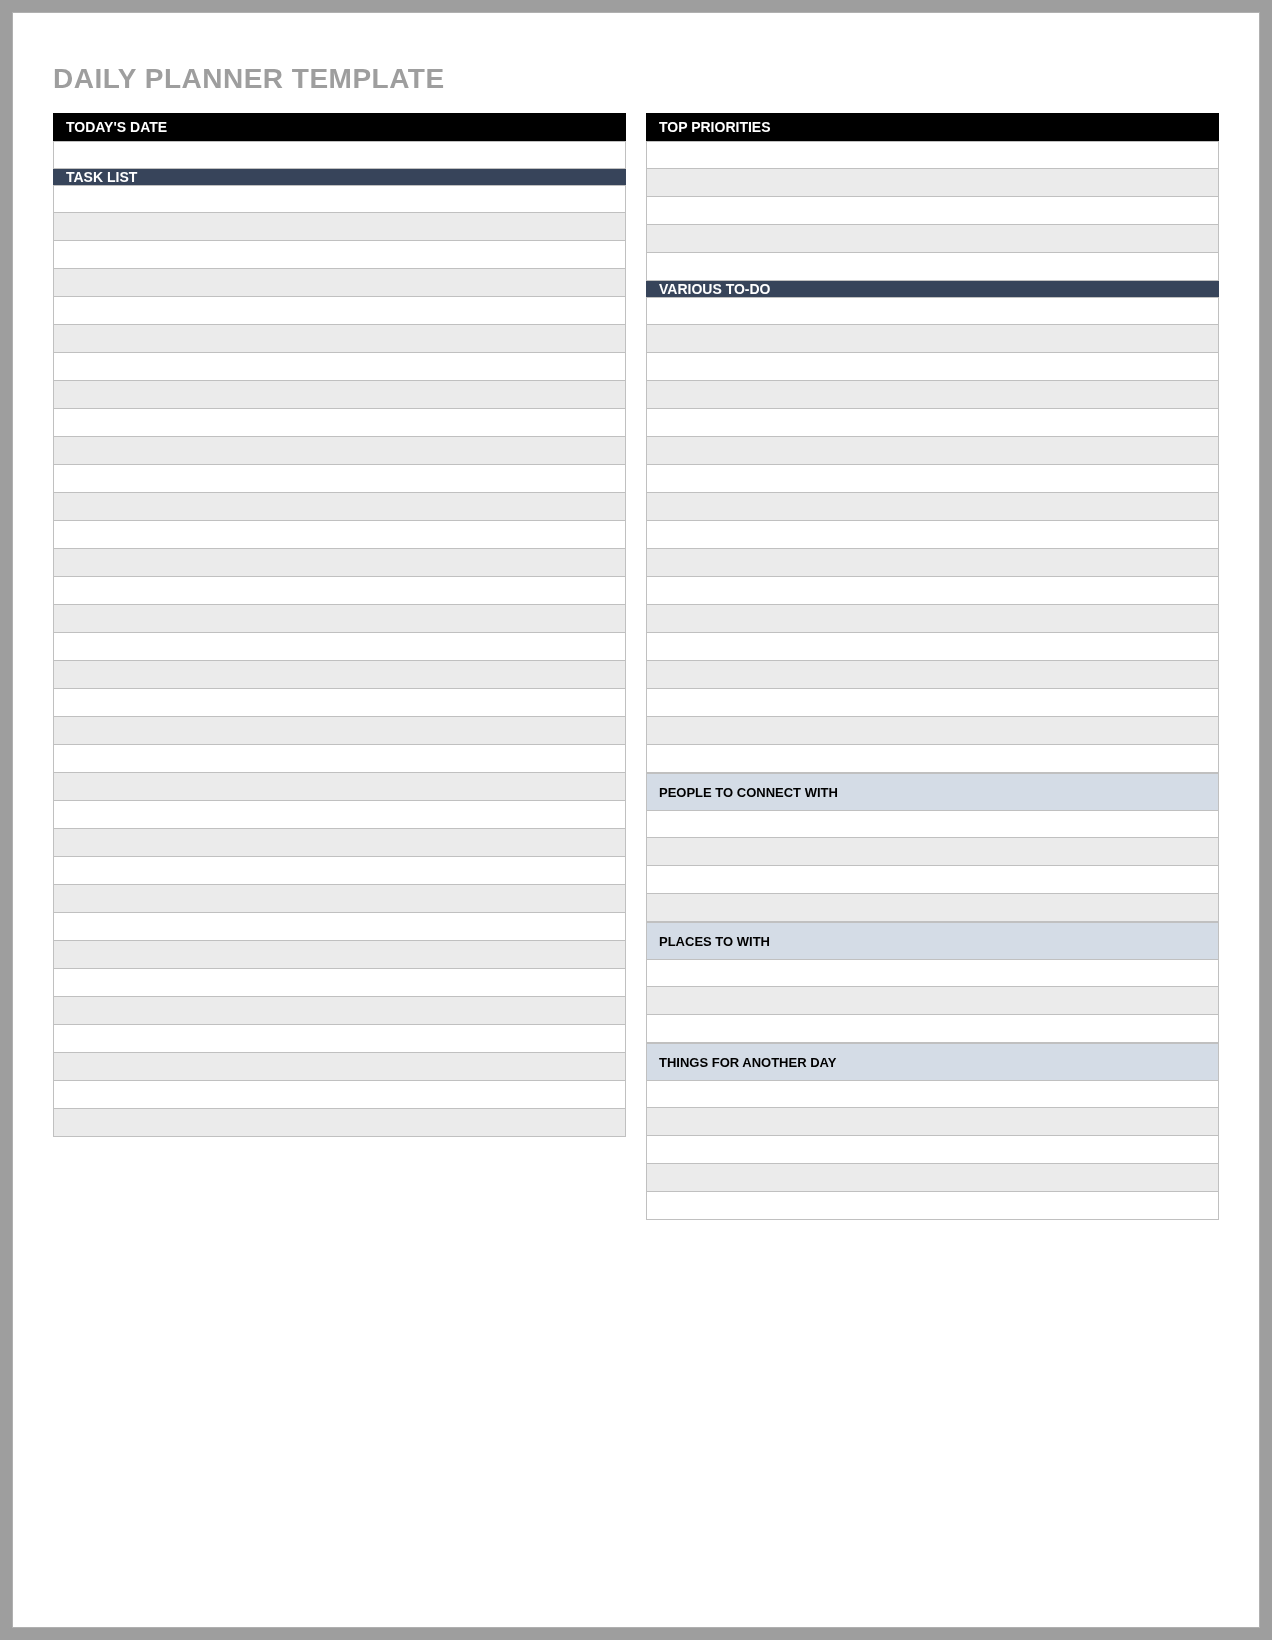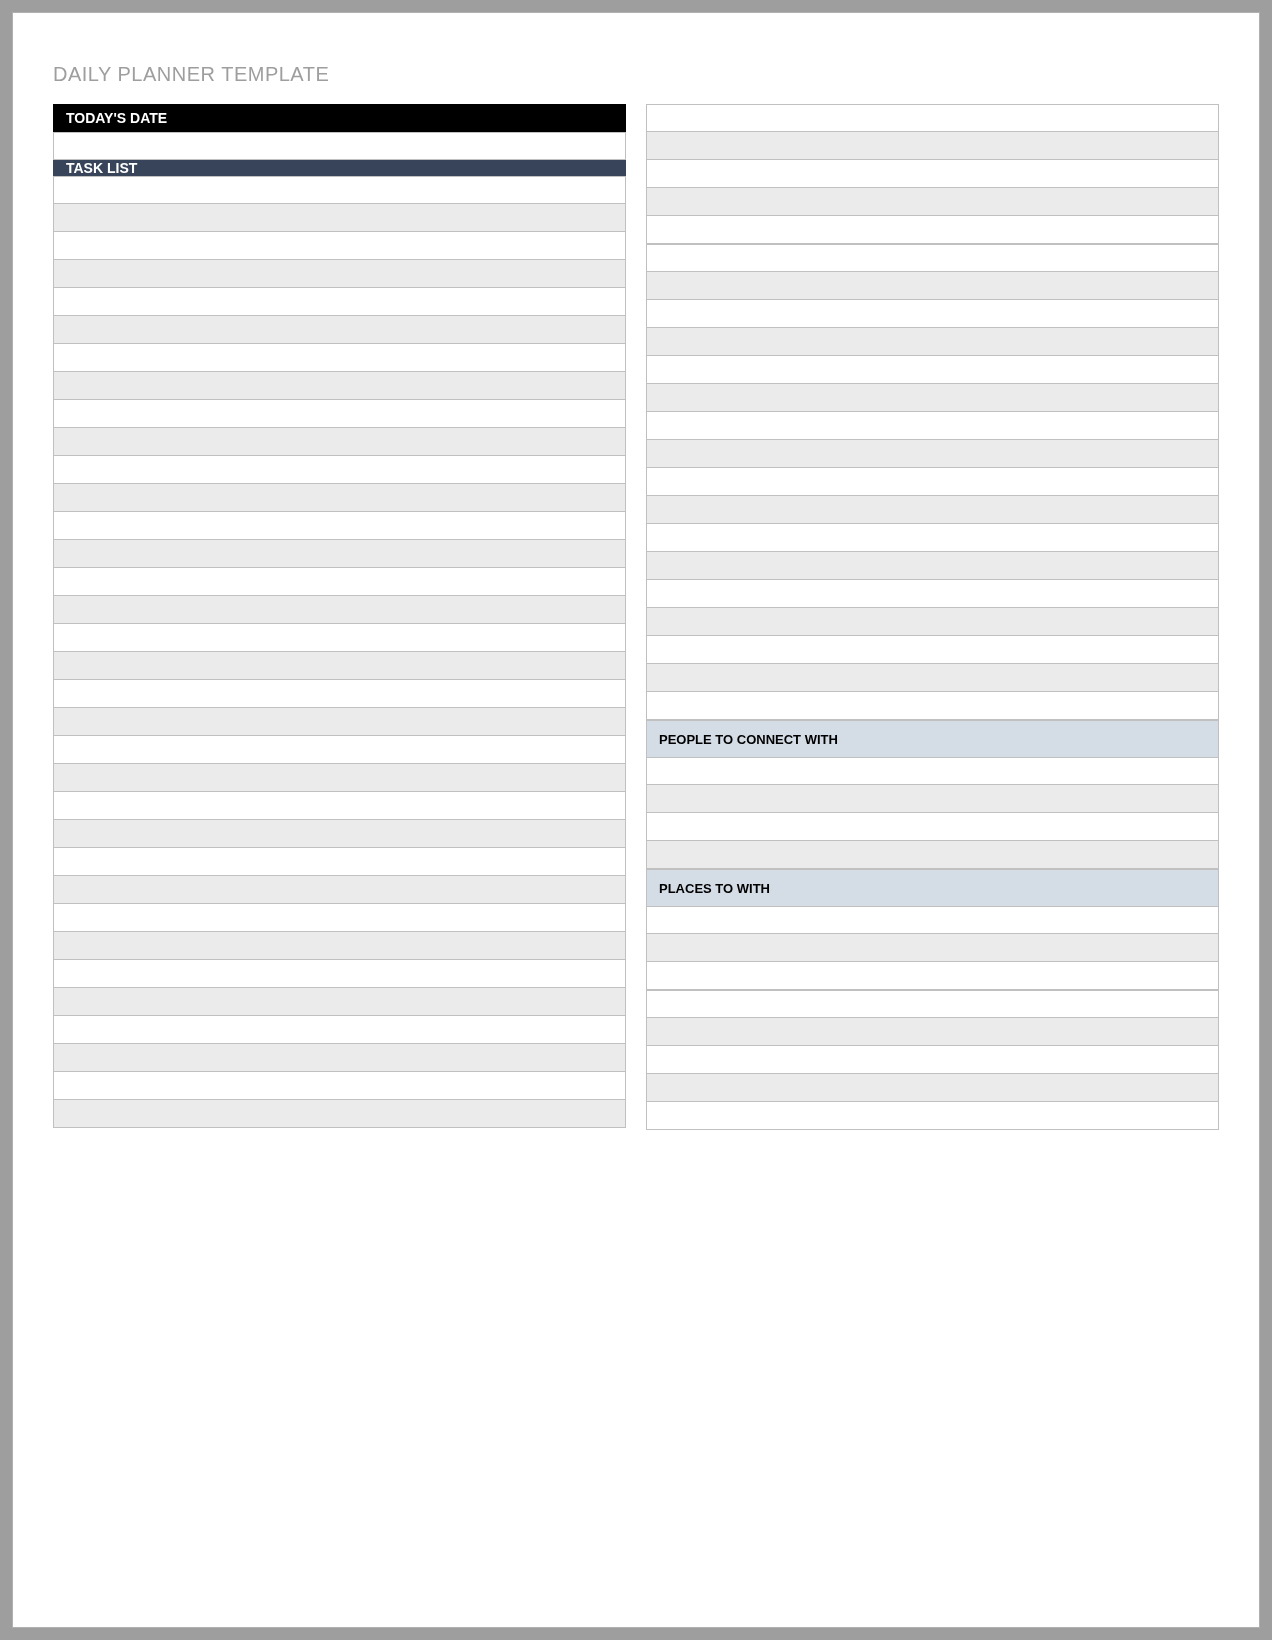--- a/index.html
+++ b/index.html
@@ -10,22 +10,22 @@
   }
   .page {
     background: #ffffff;
     width: 1248px;
     height: 1616px;
     margin: 0 auto;
     padding: 50px 40px 40px 40px;
     border: 1px solid #b0b0b0;
   }
   .title {
-    font-size: 20px;
-    font-weight: normal;
+    font-size: 28px;
+    font-weight: bold;
     color: #9e9e9e;
     letter-spacing: 0.5px;
     margin-bottom: 18px;
   }
   .columns {
     display: flex;
     gap: 20px;
   }
   .col {
     flex: 1;
@@ -132,28 +132,30 @@
           <div class="row-white"></div>
           <div class="row-gray"></div>
           <div class="row-white"></div>
           <div class="row-gray"></div>
           <div class="row-white"></div>
           <div class="row-gray"></div>
         </div>
     </div>
 
     <div class="col">
-      <div>
-          <div class="row-white first-row"></div>
-          <div class="row-gray"></div>
-          <div class="row-white"></div>
-          <div class="row-gray"></div>
-          <div class="row-white"></div>
-        </div>
-
+      <div class="hdr-black">TOP PRIORITIES</div>
+      <div>
+          <div class="row-white first-row"></div>
+          <div class="row-gray"></div>
+          <div class="row-white"></div>
+          <div class="row-gray"></div>
+          <div class="row-white"></div>
+        </div>
+
+      <div class="hdr-navy">VARIOUS TO-DO</div>
       <div>
           <div class="row-white first-row"></div>
           <div class="row-gray"></div>
           <div class="row-white"></div>
           <div class="row-gray"></div>
           <div class="row-white"></div>
           <div class="row-gray"></div>
           <div class="row-white"></div>
           <div class="row-gray"></div>
           <div class="row-white"></div>
@@ -175,20 +177,21 @@
           <div class="row-gray"></div>
         </div>
 
       <div class="hdr-light">PLACES TO WITH</div>
       <div>
           <div class="row-white first-row"></div>
           <div class="row-gray"></div>
           <div class="row-white"></div>
         </div>
 
+      <div class="hdr-light">THINGS FOR ANOTHER DAY</div>
       <div>
           <div class="row-white first-row"></div>
           <div class="row-gray"></div>
           <div class="row-white"></div>
           <div class="row-gray"></div>
           <div class="row-white"></div>
         </div>
     </div>
 
   </div>

